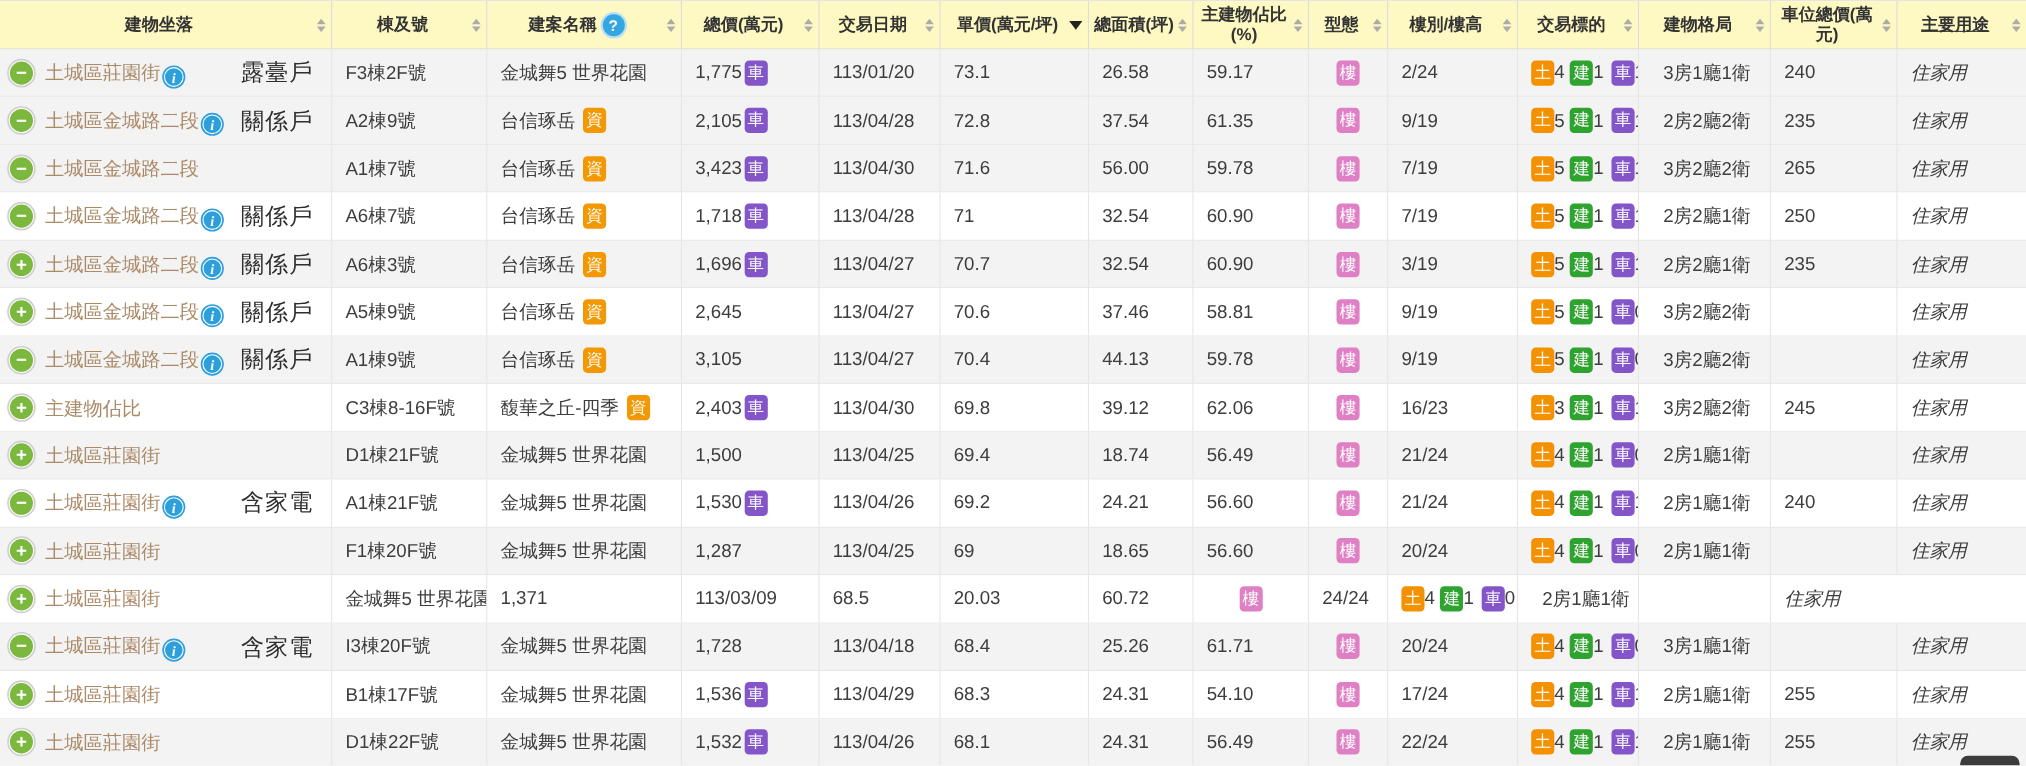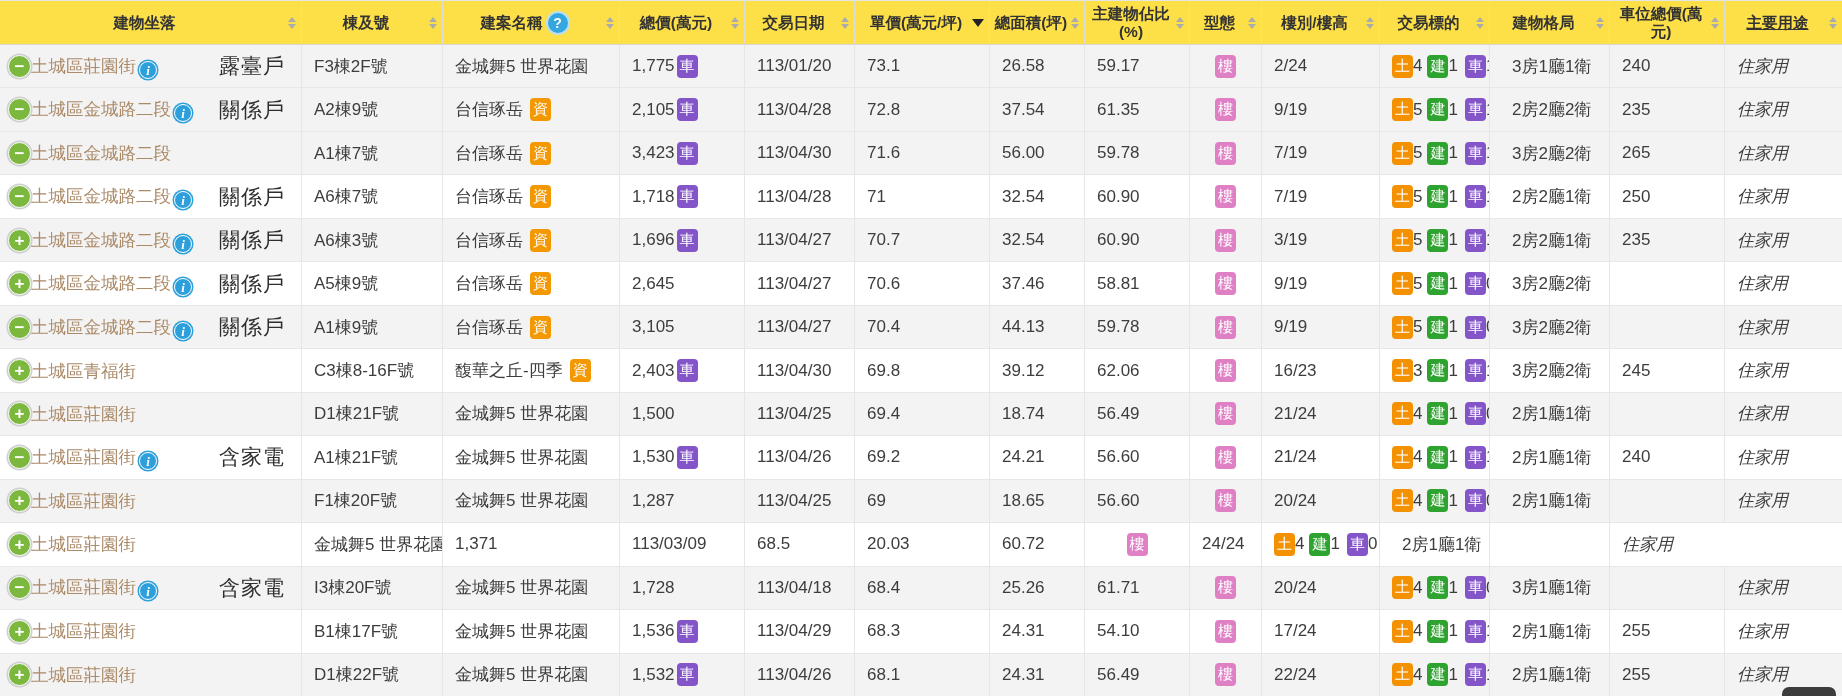--- a/index.html
+++ b/index.html
@@ -1,21 +1,21 @@
 <!DOCTYPE html>
 <html><head>
 <meta charset="utf-8">
 <style>
   * { margin: 0; padding: 0; box-sizing: border-box; }
   html, body { width: 1842px; height: 696px; overflow: hidden; background: #fff;
     font-family: "Liberation Sans", sans-serif; }
   #app { position: relative; width: 1842px; height: 696px; border-top: 1px solid #e5e5e5; }
 
   
-  #thead { display: grid; height: 44px; background: #fde047; border-bottom: 1px solid #d9d9d9; }
+  #thead { display: grid; height: 44px; background: #fef9c3; border-bottom: 1px solid #d9d9d9; }
   .th { position: relative; display: flex; align-items: center; justify-content: center;
     font-size: 15.5px; font-weight: bold; color: #333; border-right: 1px solid #dcdcdc;
     text-align: center; line-height: 1.1; padding: 0 16px 0 4px; }
   .th:last-child { border-right: none; text-decoration: underline; }
   .sort { position: absolute; right: 5px; top: 50%; transform: translateY(-50%);
     display: flex; flex-direction: column; align-items: center; gap: 2px; cursor: pointer; }
   .tri-up { width: 0; height: 0; border-left: 4.5px solid transparent; border-right: 4.5px solid transparent;
     border-bottom: 5px solid #ababab; }
   .tri-down { width: 0; height: 0; border-left: 4.5px solid transparent; border-right: 4.5px solid transparent;
     border-top: 5px solid #ababab; }
@@ -30,21 +30,21 @@
   .cell:last-child { border-right: none; font-style: italic; }
   .cell.c-type { justify-content: center; padding-left: 0; }
   .cell.c-layout { padding-left: 22px; }
   .cell.c-location { position: relative; padding-left: 8px; }
 
   
   .expand-ic { flex: 0 0 auto; width: 23px; height: 23px; border-radius: 50%;
     background: #7cb83d; border: 1px solid #fff; box-shadow: 0 0 0 1.5px #cfcfcf;
     color: #fff; font-size: 17px; font-weight: bold; line-height: 21px; text-align: center;
     cursor: pointer; user-select: none; }
-  .loc-link { color: #ab8a68; margin-left: 0; cursor: pointer; font-size: 17.5px; }
+  .loc-link { color: #ab8a68; margin-left: 10px; cursor: pointer; font-size: 17.5px; }
   .info-ic { display: inline-block; width: 18px; height: 18px; border-radius: 50%;
     background: #2da0dc; border: 1.5px solid #fff; box-shadow: 0 0 0 1.5px #2da0dc;
     color: #fff; font-size: 13px; font-weight: bold; font-style: italic; line-height: 18px;
     text-align: center; vertical-align: -3px; margin-left: 3px; cursor: pointer;
     font-family: "Liberation Serif", serif; }
   .help-ic { display: inline-block; width: 20px; height: 20px; border-radius: 50%;
     background: #35a7e0; box-shadow: 0 0 0 2px #b8dff4; color: #fff; font-size: 14px;
     font-weight: bold; line-height: 20px; text-align: center; margin: 0 2px 0 5px; cursor: pointer; }
   .annot { position: absolute; right: 16px; font-weight: normal; font-size: 21px; color: #2e2e2e;
     letter-spacing: 1px; }
@@ -420,21 +420,21 @@
             <span class="target-num">0</span>
           </span>
         </div>
         <div class="cell c-layout">3房2廳2衛</div>
         <div class="cell"></div>
         <div class="cell">住家用</div>
       </div>
       <div class="row" style="grid-template-columns: 302px 141px 177px 125px 110px 135px 95px 105px 72px 118px 110px 120px 115px 117px;">
         <div class="cell c-location">
           <span class="expand-ic">+</span>
-          <span class="loc-link">土城區青福街</span>
+          <span class="loc-link">主建物佔比</span>
         </div>
         <div class="cell">C3棟8-16F號</div>
         <div class="cell">
           <span>馥華之丘-四季</span>
           <span class="badge b-zi">資</span>
         </div>
         <div class="cell">
           <span>2,403</span>
           <span class="badge b-car">車</span>
         </div>

